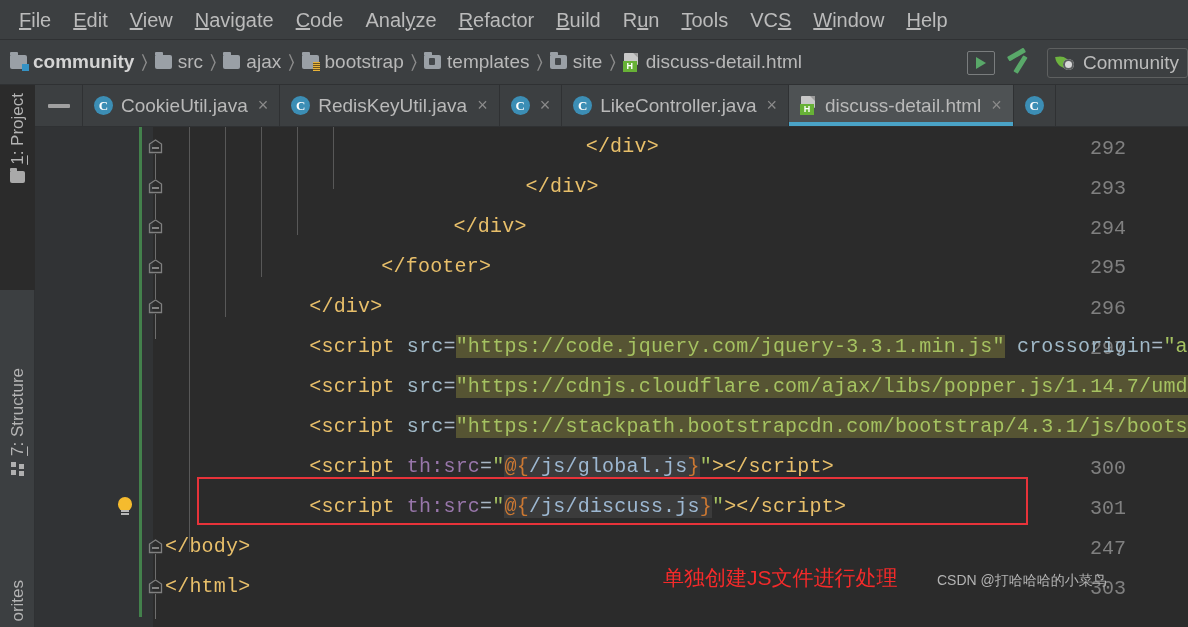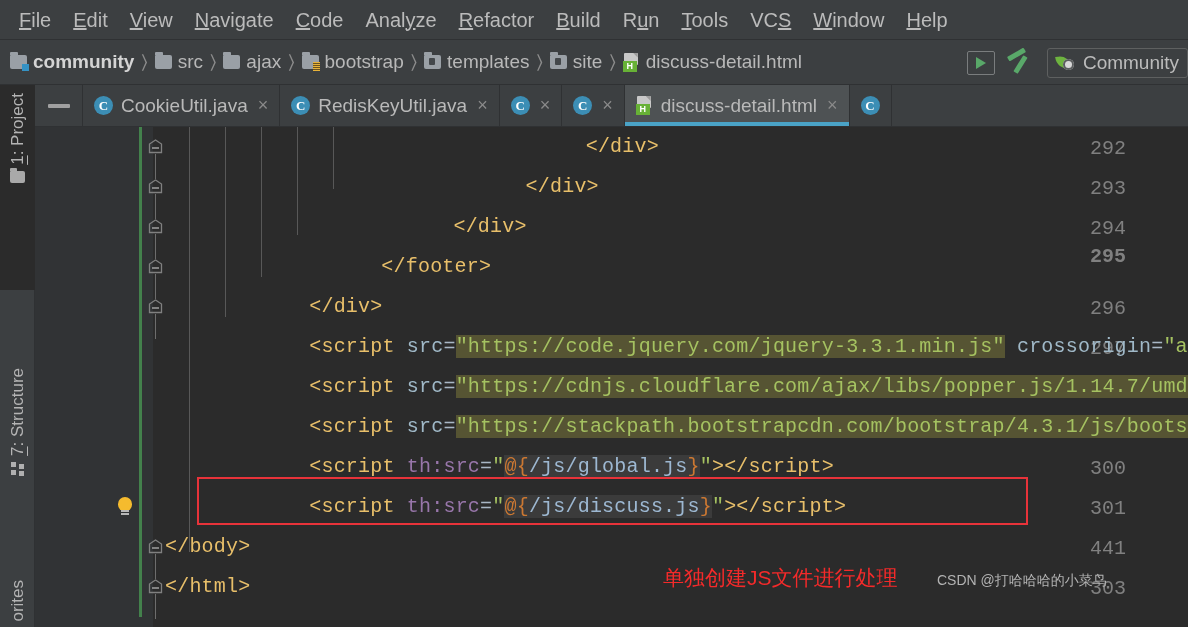--- a/index.html
+++ b/index.html
@@ -370,20 +370,21 @@
             <span class="ico-class">C</span>
             <span class="tab-label">RedisKeyUtil.java</span>
             <span class="tab-close">×</span>
           </div>
           <div class="tab">
             <span class="ico-class">C</span>
             <span class="tab-close">×</span>
           </div>
           <div class="tab">
             <span class="ico-class">C</span>
+            <span class="tab-label">LikeController.java</span>
             <span class="tab-close">×</span>
           </div>
           <div class="tab active">
             <span class="ico-html">
               <span class="pg"></span>
               <span class="tag">H</span>
             </span>
             <span class="tab-label">discuss-detail.html</span>
             <span class="tab-close">×</span>
           </div>
@@ -445,28 +446,28 @@
               <path d="M1.5 13.5 L1.5 5 L7.5 1 L13.5 5 L13.5 13.5 Z" fill="none" stroke="#808080" stroke-width="1.3"></path>
               <line x1="4" y1="9" x2="11" y2="9" stroke="#9a9a9a" stroke-width="1.6"></line>
             </svg>
           </div>
           <div class="fold-line" style="top: 467px; height: 25px;"></div>
         </div>
       <div id="gutterhost">
           <div class="gutter-num" style="top: 10px;">292</div>
           <div class="gutter-num" style="top: 50px;">293</div>
           <div class="gutter-num" style="top: 90px;">294</div>
-          <div class="gutter-num" style="top: 118px; font-weight: bold;">295</div>
+          <div class="gutter-num" style="top: 129px;">295</div>
           <div class="gutter-num" style="top: 170px;">296</div>
           <div class="gutter-num" style="top: 210px;">297</div>
           <div class="gutter-num" style="top: 250px;">298</div>
           <div class="gutter-num" style="top: 290px;">299</div>
           <div class="gutter-num" style="top: 330px;">300</div>
           <div class="gutter-num" style="top: 370px;">301</div>
-          <div class="gutter-num" style="top: 410px;">441</div>
+          <div class="gutter-num" style="top: 410px;">247</div>
           <div class="gutter-num" style="top: 450px;">303</div>
         </div>
       <div class="code-lines" id="codehost">
 
         <div class="indent-guide" style="left:24px;  top:0;   height:425px;"></div>
         <div class="indent-guide" style="left:60px;  top:0;   height:190px;"></div>
         <div class="indent-guide" style="left:96px;  top:0;   height:150px;"></div>
         <div class="indent-guide" style="left:132px; top:0;   height:108px;"></div>
         <div class="indent-guide" style="left:168px; top:0;   height:62px;"></div>
       <div class="cline" style="top: 8px; left: 420.7px;"><span class="t-tag">&lt;/div&gt;</span></div>

